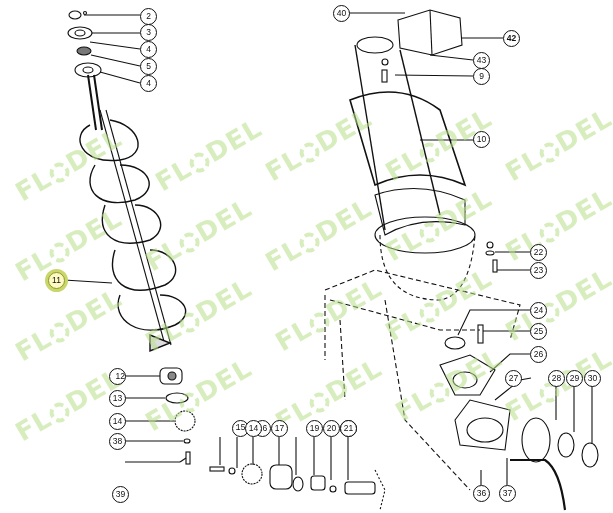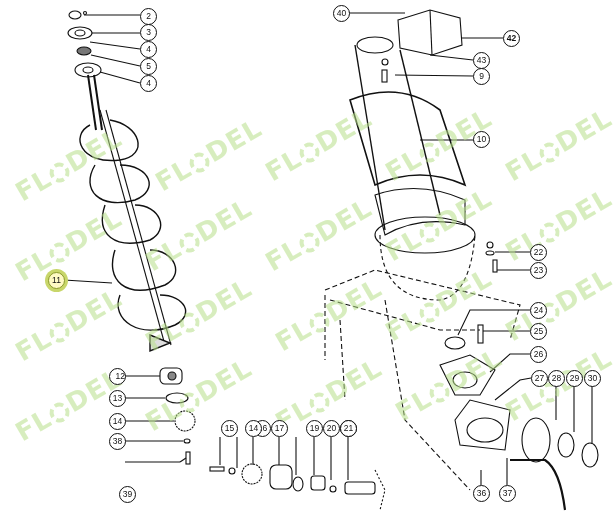--- a/index.html
+++ b/index.html
@@ -176,31 +176,31 @@
     <div class="callout" style="left: 511px; top: 38px; font-weight: bold;">42</div>
     <div class="callout" style="left: 481px; top: 60px;">43</div>
     <div class="callout" style="left: 481px; top: 76px;">9</div>
     <div class="callout" style="left: 481px; top: 139px;">10</div>
     <div class="callout hl" style="left: 56px; top: 280px;">11</div>
     <div class="callout" style="left: 538px; top: 252px;">22</div>
     <div class="callout" style="left: 538px; top: 270px;">23</div>
     <div class="callout" style="left: 538px; top: 310px;">24</div>
     <div class="callout" style="left: 538px; top: 331px;">25</div>
     <div class="callout" style="left: 538px; top: 354px;">26</div>
-    <div class="callout" style="left: 539px; top: 378px;">27</div>
+    <div class="callout" style="left: 513px; top: 378px;">27</div>
     <div class="callout" style="left: 556px; top: 378px;">28</div>
     <div class="callout" style="left: 574px; top: 378px;">29</div>
     <div class="callout" style="left: 592px; top: 378px;">30</div>
     <div class="callout" style="left: 117px; top: 376px; text-align: right;">12</div>
     <div class="callout" style="left: 117px; top: 398px;">13</div>
     <div class="callout" style="left: 117px; top: 421px;">14</div>
     <div class="callout" style="left: 117px; top: 441px;">38</div>
-    <div class="callout" style="left: 127px; top: 462px; margin-top: 24px;">39</div>
+    <div class="callout" style="left: 120px; top: 462px; margin-top: 24px;">39</div>
     <div class="callout" style="left: 220px; top: 428px; margin-left: 34px;">16</div>
-    <div class="callout" style="left: 229px; top: 428px;">15</div>
+    <div class="callout" style="left: 240px; top: 428px; font-family: Liberation Mono, monospace;">15</div>
     <div class="callout" style="left: 253px; top: 428px;">14</div>
     <div class="callout" style="left: 279px; top: 428px;">17</div>
     <div class="callout" style="left: 296px; top: 428px; margin-left: 44px;">18</div>
     <div class="callout" style="left: 314px; top: 428px;">19</div>
     <div class="callout" style="left: 331px; top: 428px;">20</div>
     <div class="callout" style="left: 348px; top: 428px;">21</div>
     <div class="callout" style="left: 481px; top: 493px; text-align: center;">36</div>
     <div class="callout" style="left: 507px; top: 493px;">37</div>
   </div>
 

